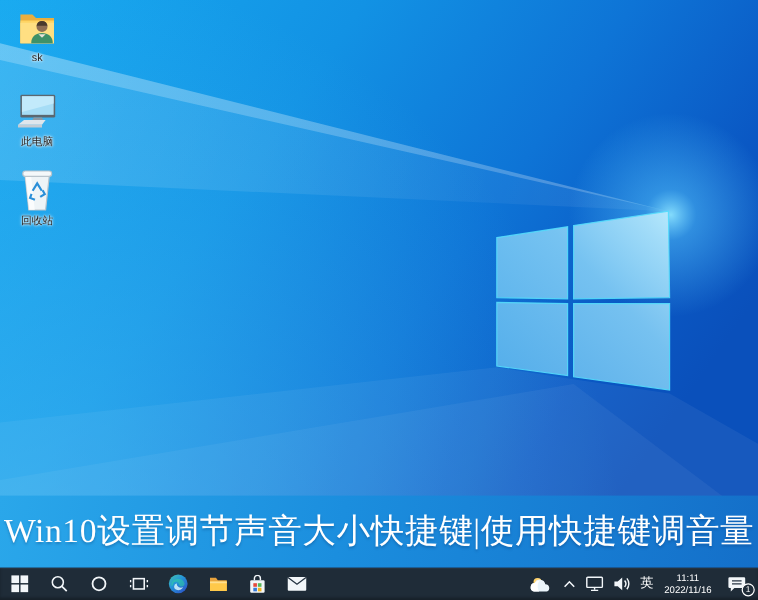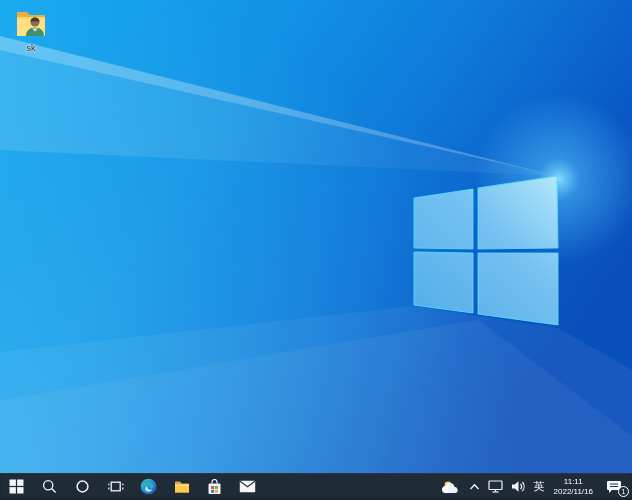--- a/index.html
+++ b/index.html
@@ -140,24 +140,51 @@
         <path d="M4,10 h28 v19 h-28 z" fill="#ffd463"></path>
         <path d="M4,12 h28 v17 h-28 z" fill="#ffdf82"></path>
         <circle cx="22" cy="15" r="4.6" fill="#8d6e54"></circle>
         <path d="M22,10.5 a4.6,4.6 0 0 1 4.5,4 l-9,0 a4.6,4.6 0 0 1 4.5,-4 z" fill="#4a3a2c"></path>
         <path d="M13,29 c0,-5.5 4,-8.5 9,-8.5 c5,0 9,3 9,8.5 z" fill="#3f9168"></path>
         <path d="M19,21.5 l3,3 l3,-3 z" fill="#e8e2d8"></path>
       </svg>
       <div class="icon-label">sk</div>
     </div>
 
-
+    <div class="icon-cell cell-pc">
+      <svg class="glyph" width="40" height="36" viewBox="0 0 40 36">
+        <rect x="6" y="3" width="29" height="19" rx="1.2" fill="#5b6770"></rect>
+        <rect x="7.3" y="4.3" width="26.4" height="15.4" fill="#a6ddf6"></rect>
+        <path d="M7.3,4.3 h26.4 v6 l-26.4,7 z" fill="#c2eafb"></path>
+        <path d="M17,22 h7 l1.5,3 h-10 z" fill="#8d99a3"></path>
+        <path d="M4,28 l5,-4 h18 l-3,4 z" fill="#dfe6ec"></path>
+        <path d="M4,28 h20 v2.2 h-20 z" fill="#c3ccd4"></path>
+      </svg>
+      <div class="icon-label">此电脑</div>
+    </div>
+
+    <div class="icon-cell cell-bin">
+      <svg class="glyph" width="34" height="39" viewBox="0 0 34 39">
+        <path d="M7,8 L10,36 h14 L27,8 z" fill="#eef4f7" stroke="#b9c4cc" stroke-width="1"></path>
+        <path d="M7,8 L10,36 h5 L12,8 z" fill="#ffffff" opacity="0.7"></path>
+        <rect x="5" y="3.5" width="24" height="4.5" rx="2" fill="#f4f8fa" stroke="#b9c4cc" stroke-width="1"></rect>
+        <g stroke="#2a8fd8" stroke-width="1.8" fill="none">
+          <path d="M13.2,20 l3.8,-6.2 l3.8,6.2"></path>
+          <path d="M21.5,19.5 l1.8,3.2 l-3.8,2.4"></path>
+          <path d="M12.3,22.5 l-1.2,3.4 l4,1.6"></path>
+        </g>
+      </svg>
+      <div class="icon-label">回收站</div>
+    </div>
 
   </div>
 
+  <div class="caption-band">
+    <div class="caption-text">Win10设置调节声音大小快捷键|使用快捷键调音量</div>
+  </div>
 
   <div class="taskbar">
 
     <div class="tb-btn">
       <svg width="15" height="15" viewBox="0 0 15 15">
         <g fill="#f2f6f9">
           <rect x="0.5" y="0.5" width="6.4" height="6.4"></rect>
           <rect x="8.1" y="0.5" width="6.4" height="6.4"></rect>
           <rect x="0.5" y="8.1" width="6.4" height="6.4"></rect>
           <rect x="8.1" y="8.1" width="6.4" height="6.4"></rect>

